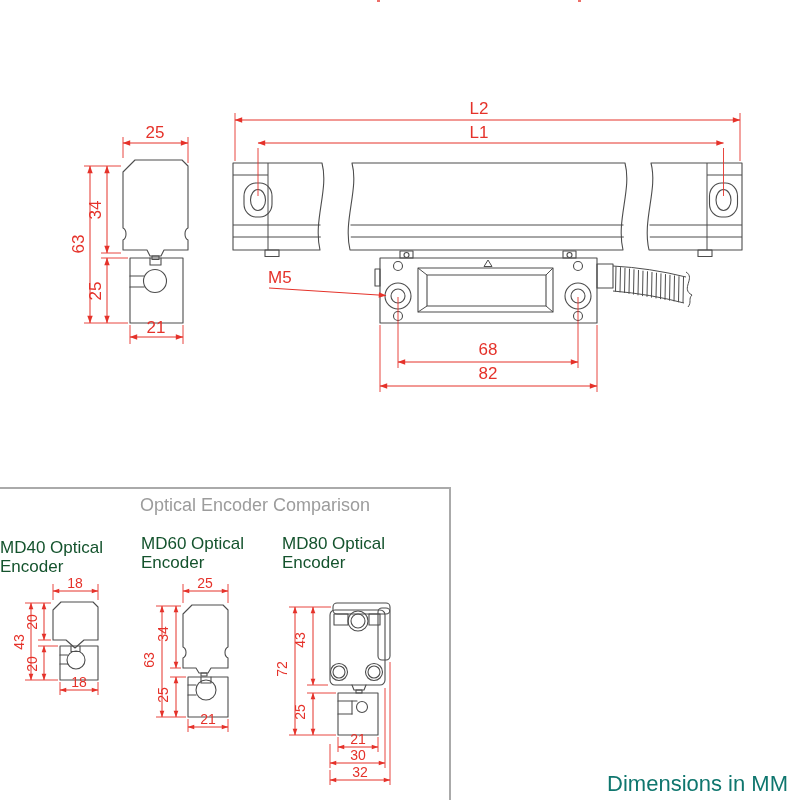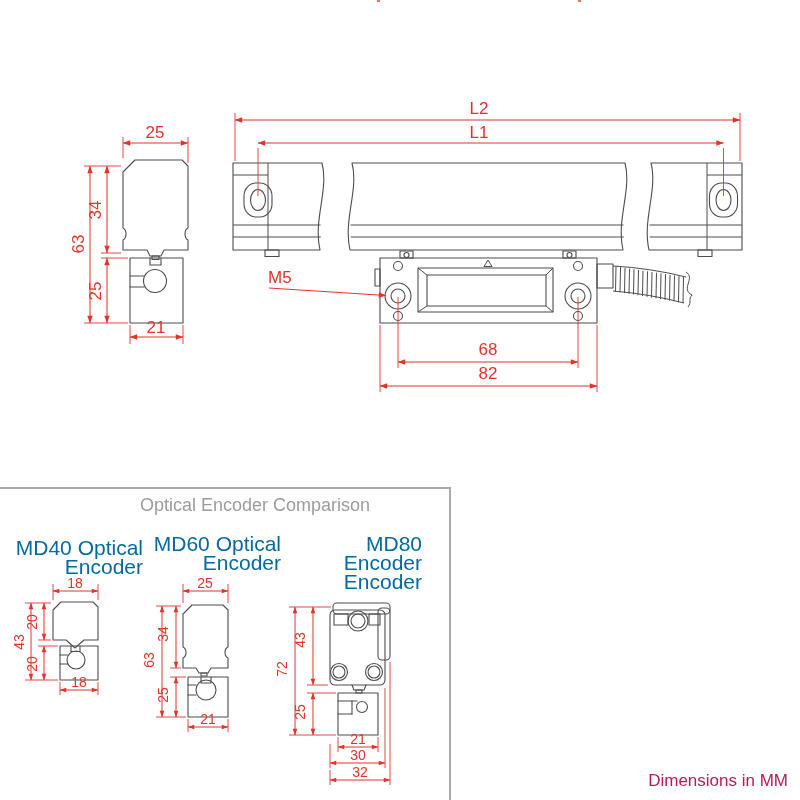--- a/index.html
+++ b/index.html
@@ -19,45 +19,45 @@
   
   .cmp-box{
     position:absolute;left:-5px;top:487px;width:452px;height:330px;
     border:2px solid #aaaaaa;background:transparent;
   }
   .cmp-title{
     position:absolute;left:0;top:495px;width:510px;text-align:center;
     font-size:18px;color:#9c9c9c;
   }
   .model-head{
-    position:absolute;text-align:right;font-size:21px;color:#0369a1;line-height:19px;
+    position:absolute;text-align:left;font-size:17px;color:#14532d;line-height:19px;
   }
   .mh-40{left:0px;top:538px;width:143px;}
   .mh-60{left:141px;top:534px;width:140px;}
   .mh-80{left:282px;top:534px;width:140px;}
   .footer-note{
-    position:absolute;right:12px;top:771px;font-size:17px;color:#be185d;
+    position:absolute;right:12px;top:771px;font-size:22px;color:#0f766e;
   }
 </style>
 </head>
 <body>
 
 <div class="cmp-box"></div>
 <div class="cmp-title">Optical Encoder Comparison</div>
 
 <div class="model-head mh-40">
   <div>MD40 Optical</div>
   <div>Encoder</div>
 </div>
 <div class="model-head mh-60">
   <div>MD60 Optical</div>
   <div>Encoder</div>
 </div>
 <div class="model-head mh-80">
-  <div>MD80 Encoder</div>
+  <div>MD80 Optical</div>
   <div>Encoder</div>
 </div>
 
 <div class="footer-note">Dimensions in MM</div>
 
 <svg width="800" height="800" viewBox="0 0 800 800">
   <defs>
     <marker id="arr" viewBox="0 0 10 10" refX="9.6" refY="5" markerWidth="11" markerHeight="7.5" orient="auto-start-reverse">
       <path d="M 10,5 L 0,1.4 L 0,8.6 z" fill="#e5322a"></path>
     </marker>

